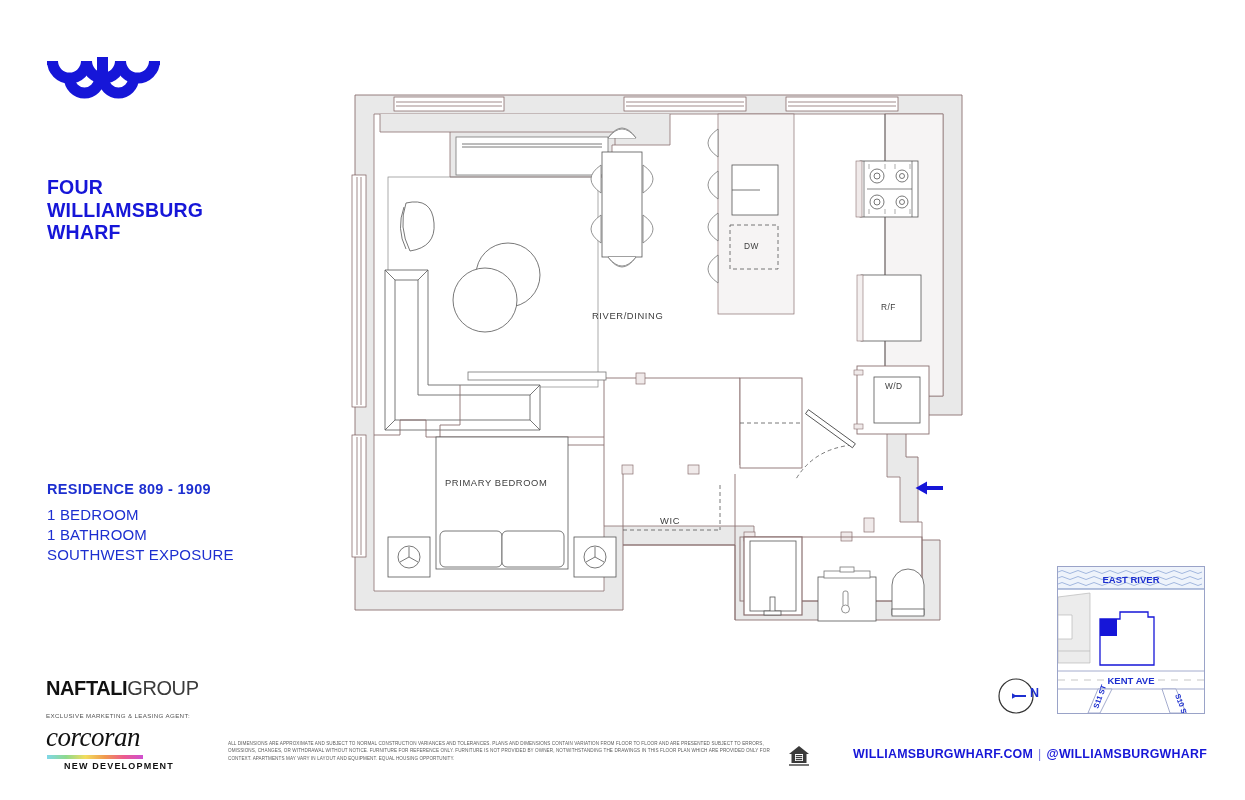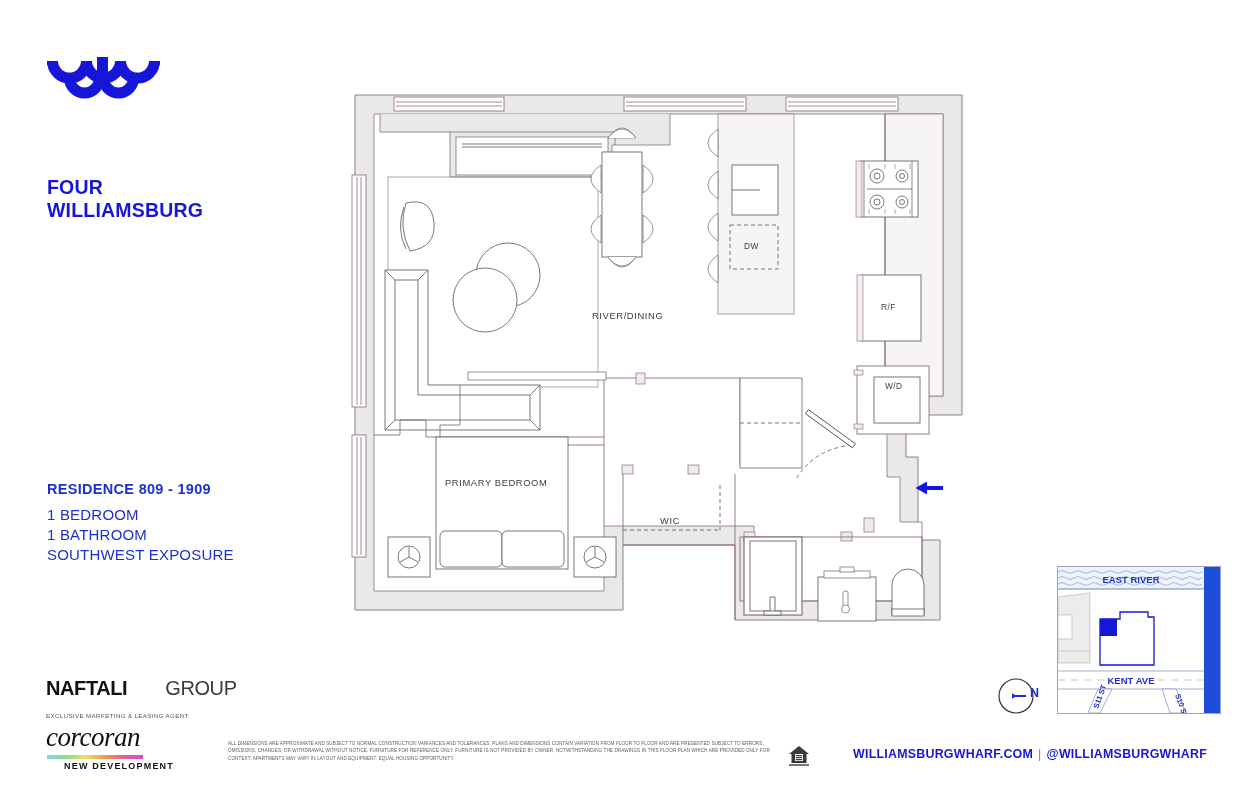--- a/index.html
+++ b/index.html
@@ -24,21 +24,21 @@
   
   .res-title {
     position: absolute; left: 47px; top: 481px;
     color: #1d2fd0; font-weight: bold; font-size: 14.5px; letter-spacing: .3px;
   }
   .res-lines { position: absolute; left: 47px; top: 505px; color:#1d2fd0; font-size: 15px; letter-spacing:.2px; }
   .res-lines div { line-height: 20px; }
 
   
   .naftali { position: absolute; left: 46px; top: 677px; font-size: 20px; font-weight: bold; letter-spacing:-0.4px; color:#111; }
-  .naftali .lt { font-weight: normal; color:#3b3b3b;margin-left:38px; }
+  .naftali .lt { font-weight: normal; color:#3b3b3b; }
   .agent-label { position: absolute; left: 46px; top: 712px; font-size: 6.2px; letter-spacing:.35px; color:#555; }
   .corcoran { position: absolute; left: 46px; top: 722px; font-size: 27px; color:#111;
               font-family: "Liberation Serif", serif; font-style: italic; letter-spacing:-0.5px; }
   .corcoran-bar { position: absolute; left: 47px; top: 755px; width: 96px; height: 4px;
      background: linear-gradient(to right,#7fd7e8,#8ed98c,#f2dd5e,#f09a4e,#ec5b8e,#cf4fd0); }
   .newdev { position: absolute; left: 64px; top: 761px; font-size: 9px; font-weight:bold; letter-spacing:1.2px; color:#111; }
 
   
   .disclaimer {
     position: absolute; left: 228px; top: 740px; width: 548px;
@@ -51,22 +51,22 @@
     position: absolute; left: 853px; top: 747px;
     color:#1616d8; font-weight:bold; font-size:12.4px; letter-spacing:.25px;
   }
   .weburl .sep { color:#7a7adf; font-weight:normal; padding:0 5px; }
 
   
   .compass { position: absolute; left: 992px; top: 672px; width: 48px; height: 48px; }
   .compass-n { position:absolute; left:1030px; top:686px; color:#1d2fd0; font-size:12.5px; font-weight:bold; }
 
   
-  .keymap { position: absolute; left: 1057px; top: 566px; width: 164px; height: 148px;
-            border:1px solid #9aa3c8; background:#1d4ed8; }
+  .keymap { position: absolute; left: 1057px; top: 566px; width: 148px; height: 148px;
+            border:1px solid #9aa3c8; background:#c4b5fd; }
 
   
   .plan { position: absolute; left: 340px; top: 85px; width: 640px; height: 540px; }
 
   .room-label {
     position: absolute; font-size: 9.4px; color:#3d3d3d; letter-spacing: .6px;
     white-space: nowrap;
   }
   .appl-label { position:absolute; font-size:8.4px; color:#3d3d3d; letter-spacing:.4px; }
 
@@ -90,20 +90,21 @@
         <path d="M5.5 9 L5.5 13"></path>
         <path d="M107.5 9 L107.5 13"></path>
       </g>
       <rect x="50" y="5" width="11" height="26" fill="#1616d8"></rect>
     </svg>
   </div>
 
   <div class="brand-title">
     <div>FOUR</div>
     <div>WILLIAMSBURG</div>
+    <div>WHARF</div>
   </div>
 
   <div class="res-title">RESIDENCE 809 - 1909</div>
   <div class="res-lines">
     <div>1 BEDROOM</div>
     <div>1 BATHROOM</div>
     <div>SOUTHWEST EXPOSURE</div>
   </div>
 
   <div class="naftali">

